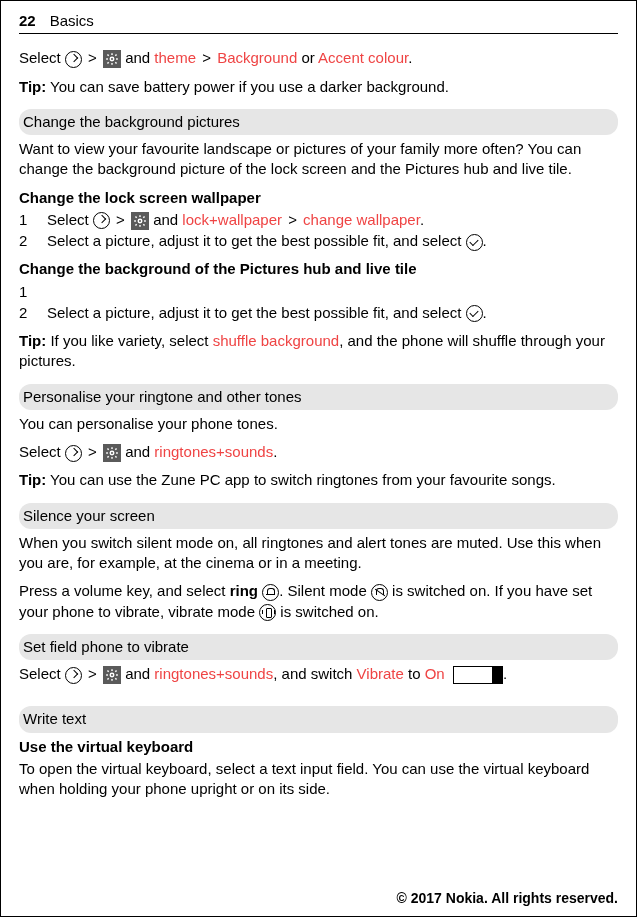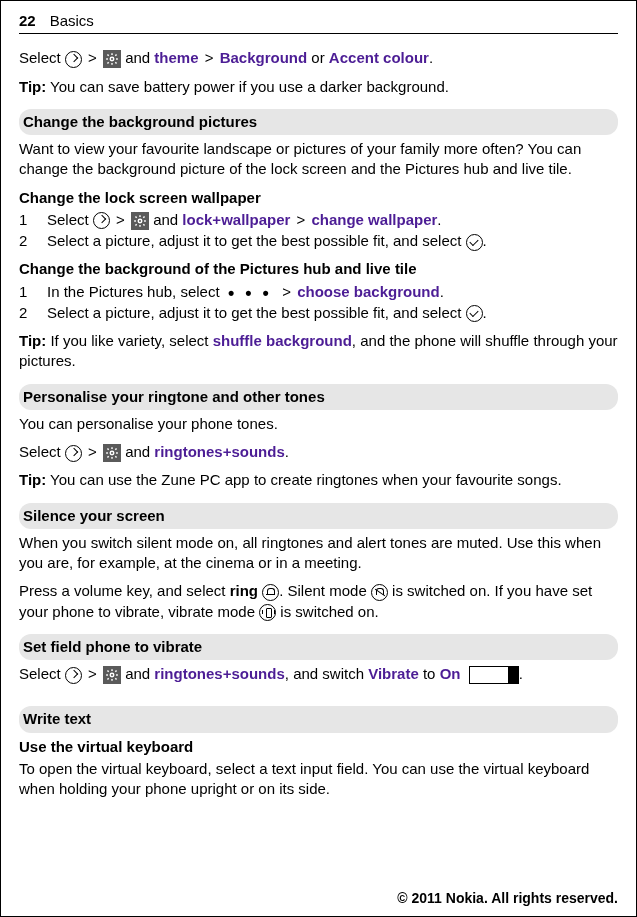--- a/index.html
+++ b/index.html
@@ -29,24 +29,24 @@
     font-weight: bold;
     font-size: 15px;
     text-align: center;
   }
   .page-title {
     font-weight: normal;
     font-size: 15px;
   }
   .para { margin: 8px 0; }
   .bold { font-weight: bold; margin-top: 40px; }
-  .grey-bold { font-weight: bold; color: #4c1d95; }
+  .grey-bold { font-weight: normal; color: #ef4444; }
   .grey-bar {
     background: #e6e6e6;
-    font-weight: bold;
+    font-weight: normal;
     padding: 3px 4px;
     margin-top: 12px;
     margin-bottom: 4px;
     border-radius: 12px;
   }
   .section-title {
     font-weight: bold;
     margin-bottom: 2px;
   }
   .steps { margin: 2px 0 8px 0; }
@@ -262,26 +262,20 @@
         <span>Select a picture, adjust it to get the best possible fit, and select</span>
         <span class="inline-icon icon-check-circle"></span><span>.</span>
       </span>
     </div>
   </div>
 
   <div class="section-title">Change the background of the Pictures hub and live tile</div>
   <div class="steps">
     <div class="step">
       <span class="step-num">1</span>
-      <span>
-        <span>In the Pictures hub, select</span>
-        &nbsp;<span class="icon-dots">• • •</span>&nbsp;
-        <span class="gt">&gt;</span>
-        <span class="grey-bold">choose background</span><span>.</span>
-      </span>
     </div>
     <div class="step">
       <span class="step-num">2</span>
       <span>
         <span>Select a picture, adjust it to get the best possible fit, and select</span>
         <span class="inline-icon icon-check-circle"></span><span>.</span>
       </span>
     </div>
   </div>
 
@@ -301,21 +295,21 @@
           <circle cx="12" cy="12" r="3"></circle>
           <path d="M12 2v3M12 19v3M4.2 4.2l2.1 2.1M17.7 17.7l2.1 2.1M2 12h3M19 12h3M4.2 19.8l2.1-2.1M17.7 6.3l2.1-2.1"></path>
         </svg>
     </span>
     <span>and</span>
     <span class="grey-bold">ringtones+sounds</span><span>.</span>
   </div>
 
 
   <div class="para">
-    <span class="bold">Tip:</span><span> You can use the Zune PC app to create ringtones when your favourite songs.</span>
+    <span class="bold">Tip:</span><span> You can use the Zune PC app to switch ringtones from your favourite songs.</span>
   </div>
 
   <div class="grey-bar">Silence your screen</div>
   <div class="para" style="margin-top:2px">When you switch silent mode on, all ringtones and alert tones are muted. Use this when you are, for example, at the cinema or in a meeting.</div>
 
   <div class="para">
     <span>Press a volume key, and select </span><span class="bold">ring</span>
     <span class="inline-icon icon-ring-bell"></span><span>. Silent mode</span>
     <span class="inline-icon icon-silent"></span>
     <span>is switched on. If you have set your phone to vibrate, vibrate mode</span>
@@ -338,13 +332,13 @@
     <span class="grey-bold">ringtones+sounds</span><span>, and switch </span><span class="grey-bold">Vibrate</span><span> to </span><span class="grey-bold">On</span>
     <span class="toggle"></span><span>.</span>
   </div>
 
   <div class="grey-bar" style="margin-top:22px">Write text</div>
   <div class="section-title" style="margin-top:0">Use the virtual keyboard</div>
   <div class="para" style="margin-top:2px">To open the virtual keyboard, select a text input field. You can use the virtual keyboard when holding your phone upright or on its side.</div>
 
 </div>
 
-<div class="footer">© 2011 Nokia. All rights reserved.</div>
+<div class="footer">© 2017 Nokia. All rights reserved.</div>
 
 </body></html>

